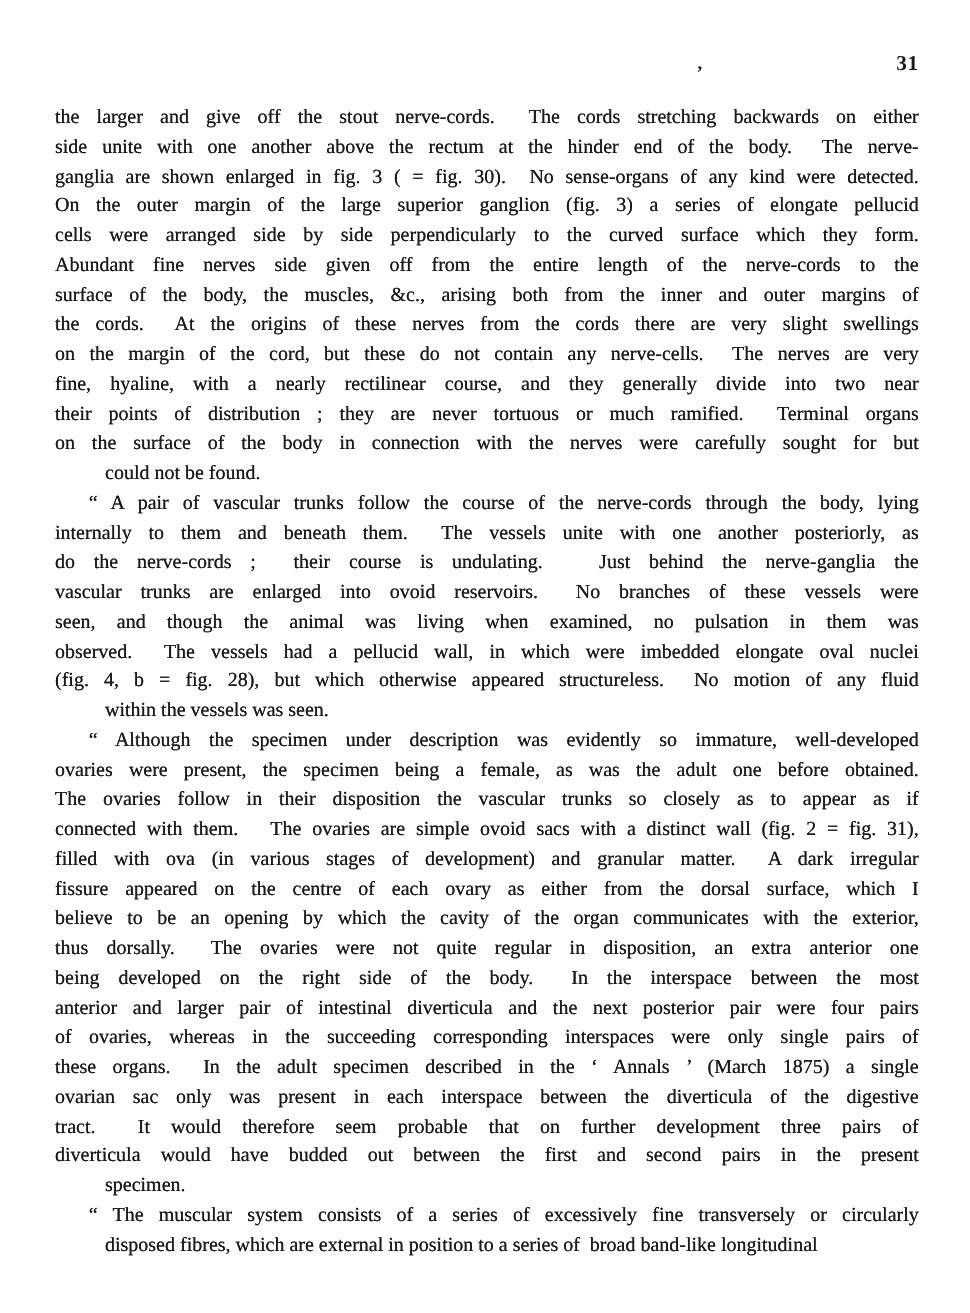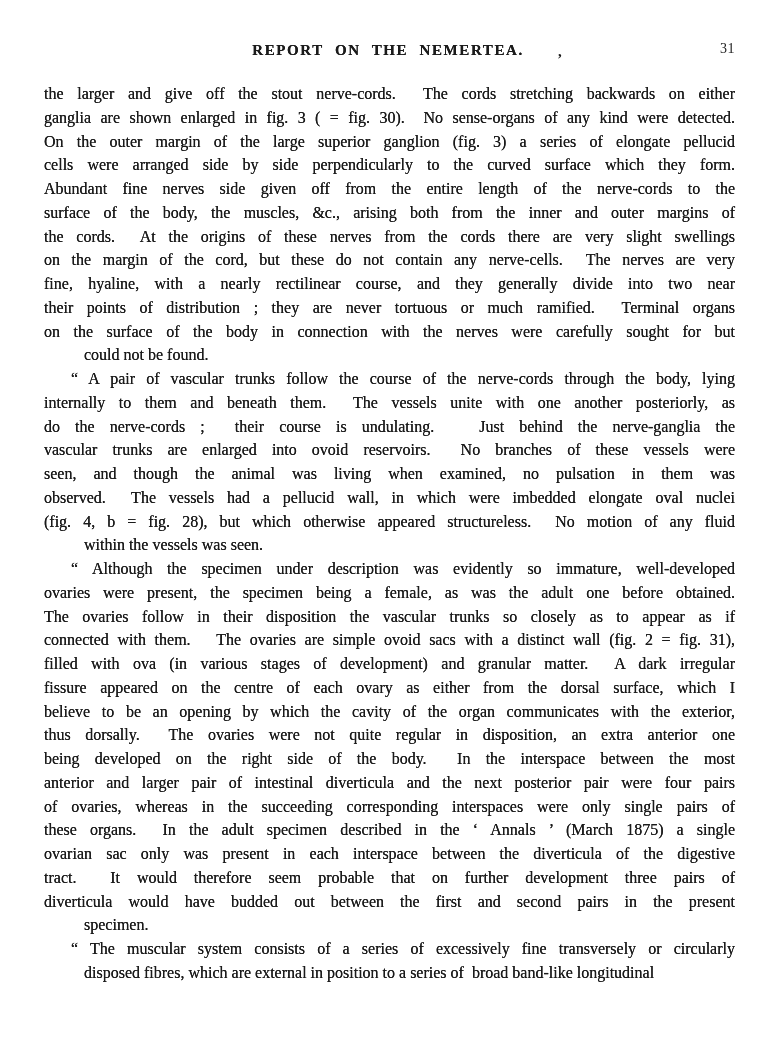--- a/index.html
+++ b/index.html
@@ -41,22 +41,22 @@
     position: absolute;
     left: 558px;
     top: 1px;
     font-size: 15px;
     font-weight: 700;
   }
   .page-number {
     position: absolute;
     right: 41px;
     top: -1px;
-    font-size: 14px;
-    font-weight: 400;
+    font-size: 17px;
+    font-weight: 700;
     letter-spacing: 0.5px;
   }
   
   .text-block {
     position: absolute;
     top: 82px;
     left: 44px;
     width: 691px;
     font-size: 16px;
     line-height: 23.75px;
@@ -75,28 +75,28 @@
   .line.indent {
     text-indent: 27px;
   }
 </style>
 </head>
 <body>
 
 <div class="page">
 
   <div class="running-head">
-    <span class="running-title">REPORT ON THE NEMERTEA.</span>
     <span class="running-mark">,</span>
     <span class="page-number">31</span>
   </div>
 
   <div class="text-block">
 
   <div class="line">the larger and give off the stout nerve-cords.  The cords stretching backwards on either</div>
+      <div class="line">side unite with one another above the rectum at the hinder end of the body.  The nerve-</div>
       <div class="line">ganglia are shown enlarged in fig. 3 ( = fig. 30).  No sense-organs of any kind were detected.</div>
       <div class="line">On the outer margin of the large superior ganglion (fig. 3) a series of elongate pellucid</div>
       <div class="line">cells were arranged side by side perpendicularly to the curved surface which they form.</div>
       <div class="line">Abundant fine nerves side given off from the entire length of the nerve-cords to the</div>
       <div class="line">surface of the body, the muscles, &amp;c., arising both from the inner and outer margins of</div>
       <div class="line">the cords.  At the origins of these nerves from the cords there are very slight swellings</div>
       <div class="line">on the margin of the cord, but these do not contain any nerve-cells.  The nerves are very</div>
       <div class="line">fine, hyaline, with a nearly rectilinear course, and they generally divide into two near</div>
       <div class="line">their points of distribution ; they are never tortuous or much ramified.  Terminal organs</div>
       <div class="line">on the surface of the body in connection with the nerves were carefully sought for but</div>

